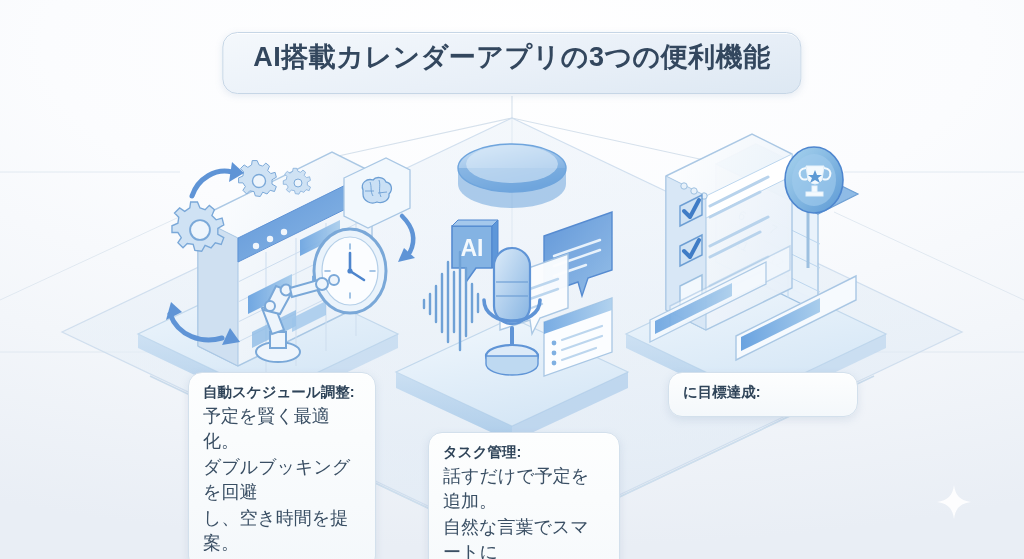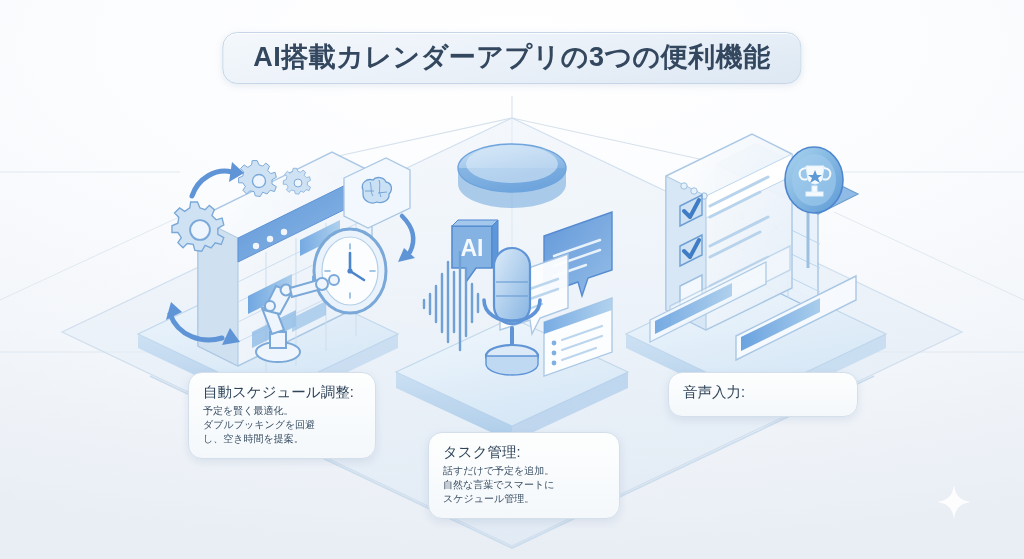--- a/index.html
+++ b/index.html
@@ -13,21 +13,21 @@
     background:
       radial-gradient(120% 90% at 50% 8%, #ffffff 0%, #fbfcfe 38%, #f3f6fa 68%, #e9eef5 100%);
   }
   
   .guides{position:absolute;inset:0;pointer-events:none;}
   .guides svg{width:100%;height:100%;display:block;}
 
   
   #title-box{
     position:absolute;left:50%;top:32px;transform:translateX(-50%);
-    padding:11px 30px 12px;border-radius:15px;
+    padding:11px 30px 22px;border-radius:15px;
     background:linear-gradient(170deg,#f4f8fc 0%,#e9f0f8 55%,#dde8f3 100%);
     border:1px solid #c6d6e6;
     box-shadow:0 2px 7px rgba(120,150,185,.17), inset 0 1px 0 rgba(255,255,255,.85);
     white-space:nowrap;z-index:40;
   }
   #title-text{
     font-size:27px;font-weight:bold;color:#33475e;letter-spacing:.5px;line-height:1;
   }
 
   
@@ -36,25 +36,25 @@
 
   
   .caption{
     position:absolute;z-index:50;
     background:linear-gradient(180deg,#fdfefe 0%,#f4f8fb 100%);
     border:1px solid #d3e0ec;border-radius:14px;
     box-shadow:0 3px 9px rgba(120,150,185,.18), inset 0 1px 0 rgba(255,255,255,.9);
     padding:10px 14px 12px;
   }
   .caption .c-head{
-    font-size:14.5px;font-weight:normal;color:#2f4459;line-height:1.35;margin-bottom:1px;
+    font-size:14.5px;font-weight:bold;color:#2f4459;line-height:1.35;margin-bottom:1px;
     white-space:nowrap;
   }
   .caption .c-body{
-    font-size:10px;color:#3a4f64;line-height:1.42;white-space:pre-line;
+    font-size:18px;color:#3a4f64;line-height:1.42;white-space:pre-line;
   }
   #cap-left  {left:188px;top:372px;width:158px;}
   #cap-center{left:428px;top:432px;width:162px;}
   #cap-right {left:668px;top:372px;width:160px;}
 
   
   #sparkle{position:absolute;right:53px;bottom:40px;width:34px;height:34px;z-index:30;opacity:.92;}
 </style>
 </head>
 <body>
@@ -410,20 +410,20 @@
   </div>
 
   <div class="caption" id="cap-center">
     <div class="c-head">タスク管理:</div>
     <div class="c-body">話すだけで予定を追加。
 自然な言葉でスマートに
 スケジュール管理。</div>
   </div>
 
   <div class="caption" id="cap-right">
-    <div class="c-head">音声入力:</div>
+    <div class="c-head">に目標達成:</div>
   </div>
 
   <svg id="sparkle" viewBox="0 0 40 40">
     <path d="M20 0 C21.5 12.5 27.5 18.5 40 20 C27.5 21.5 21.5 27.5 20 40 C18.5 27.5 12.5 21.5 0 20 C12.5 18.5 18.5 12.5 20 0 Z" fill="#ffffff"></path>
   </svg>
 
 </div>
 
 </body></html>

